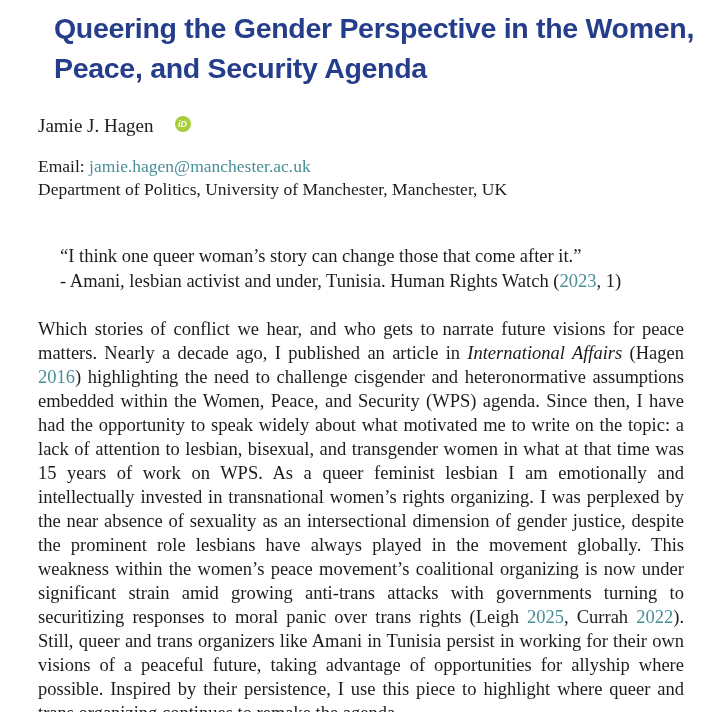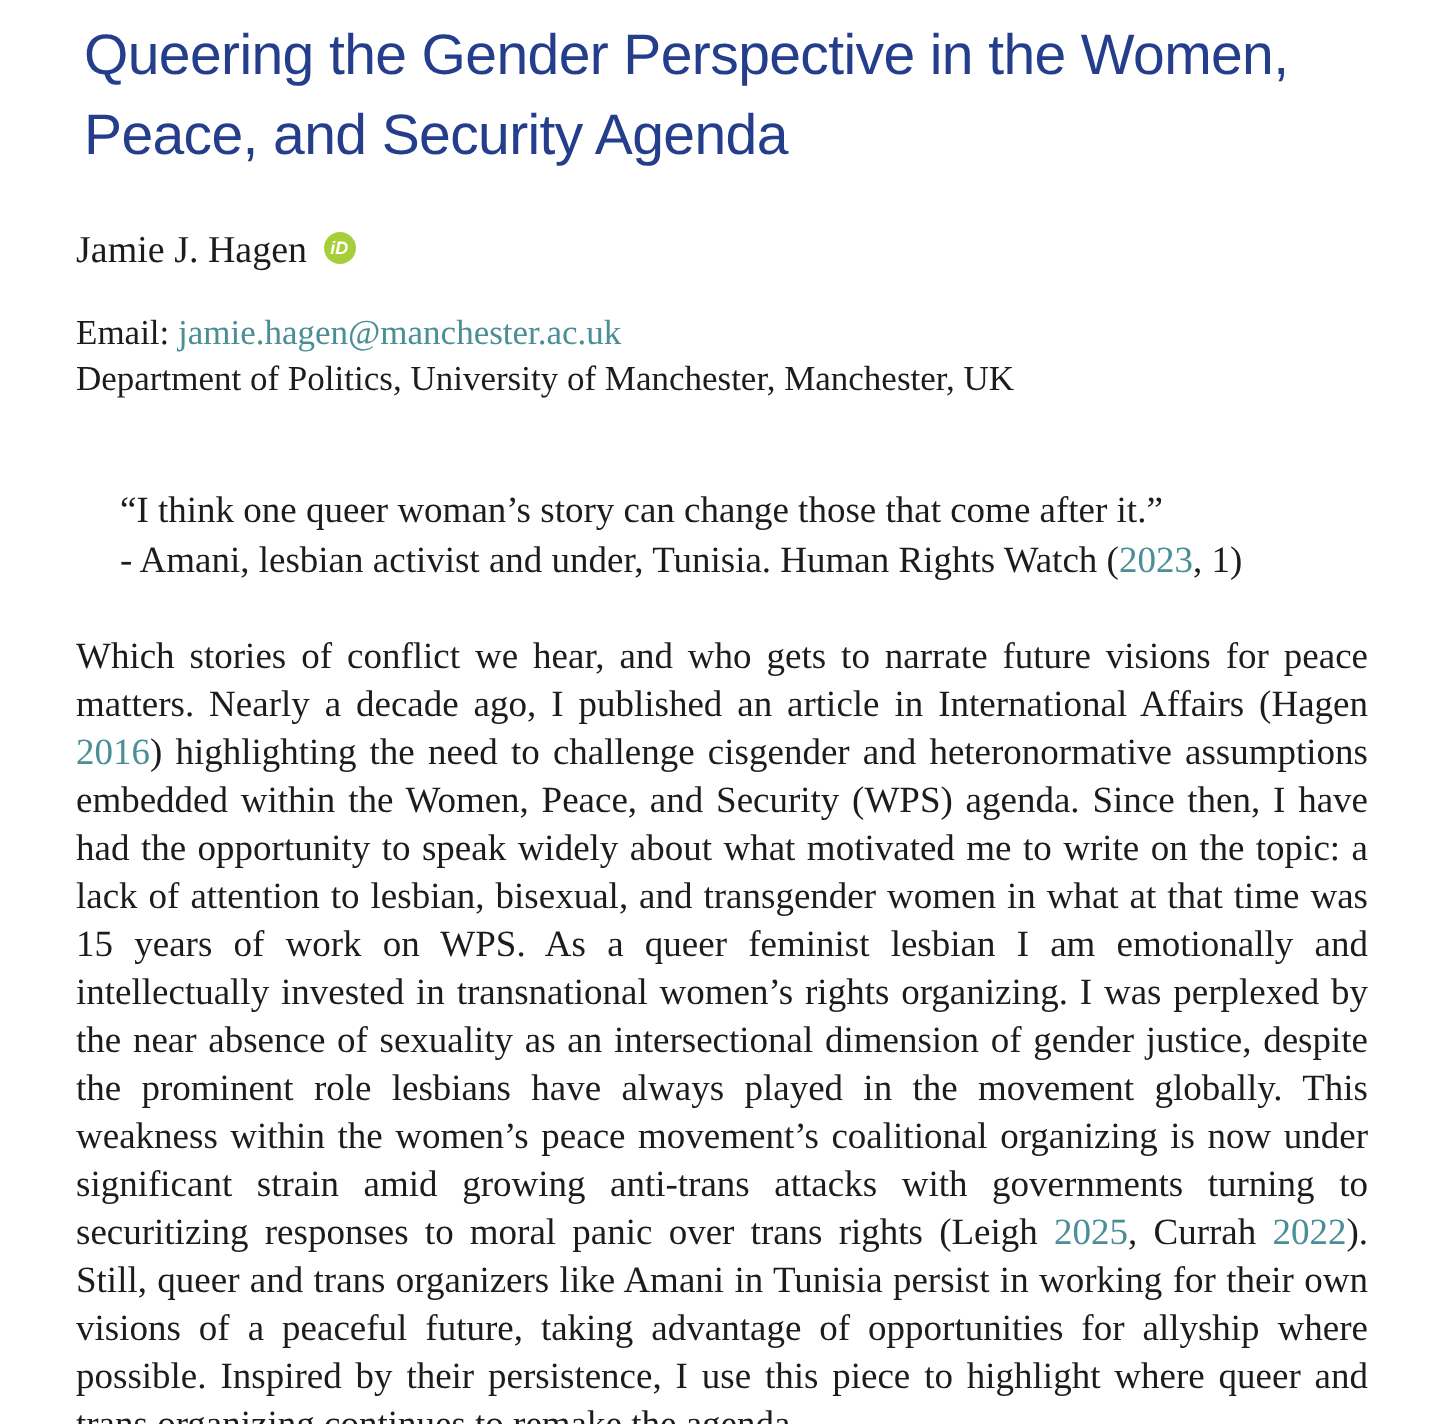--- a/index.html
+++ b/index.html
@@ -10,38 +10,38 @@
     background: #ffffff;
     font-family: "Liberation Serif", serif;
     color: var(--text-color, #1c1c1c);
     position: relative;
   }
   .page {
     padding: 8px 38px 0 38px;
   }
   h1.title {
     font-family: "Liberation Sans", sans-serif;
-    font-weight: 400;
+    font-weight: 700;
     font-size: 28.5px;
     line-height: 40px;
     letter-spacing: -0.3px;
     color: var(--title-color, #253e8c);
-    margin: 0 0 0 4px;
+    margin: 0 0 0 16px;
   }
   h1.title .title-line {
     display: block;
     white-space: nowrap;
   }
   .author-row {
     margin-top: 26px;
     font-size: 19px;
     line-height: 24px;
     display: flex;
     align-items: center;
-    gap: 8px;
+    gap: 21px;
   }
   .orcid-badge {
     display: inline-flex;
     align-items: center;
     justify-content: center;
     width: 16px;
     height: 16px;
     border-radius: 50%;
     background: var(--orcid-color, #a6ce39);
     color: #ffffff;
@@ -74,21 +74,21 @@
     font-size: 18.5px;
     line-height: 25px;
   }
   .body-paragraph {
     margin-top: 23px;
     font-size: 18.5px;
     line-height: 24px;
     text-align: justify;
     text-justify: inter-word;
   }
-  .seg-italic { }
+  .seg-italic { font-style: italic; }
   .seg-link { color: var(--link-color, #4a8e96); cursor: pointer; }
 </style>
 </head>
 <body>
 
 <div class="page">
 
   <h1 class="title">
     <span class="title-line">Queering the Gender Perspective in the Women,</span>
     <span class="title-line">Peace, and Security Agenda</span>

